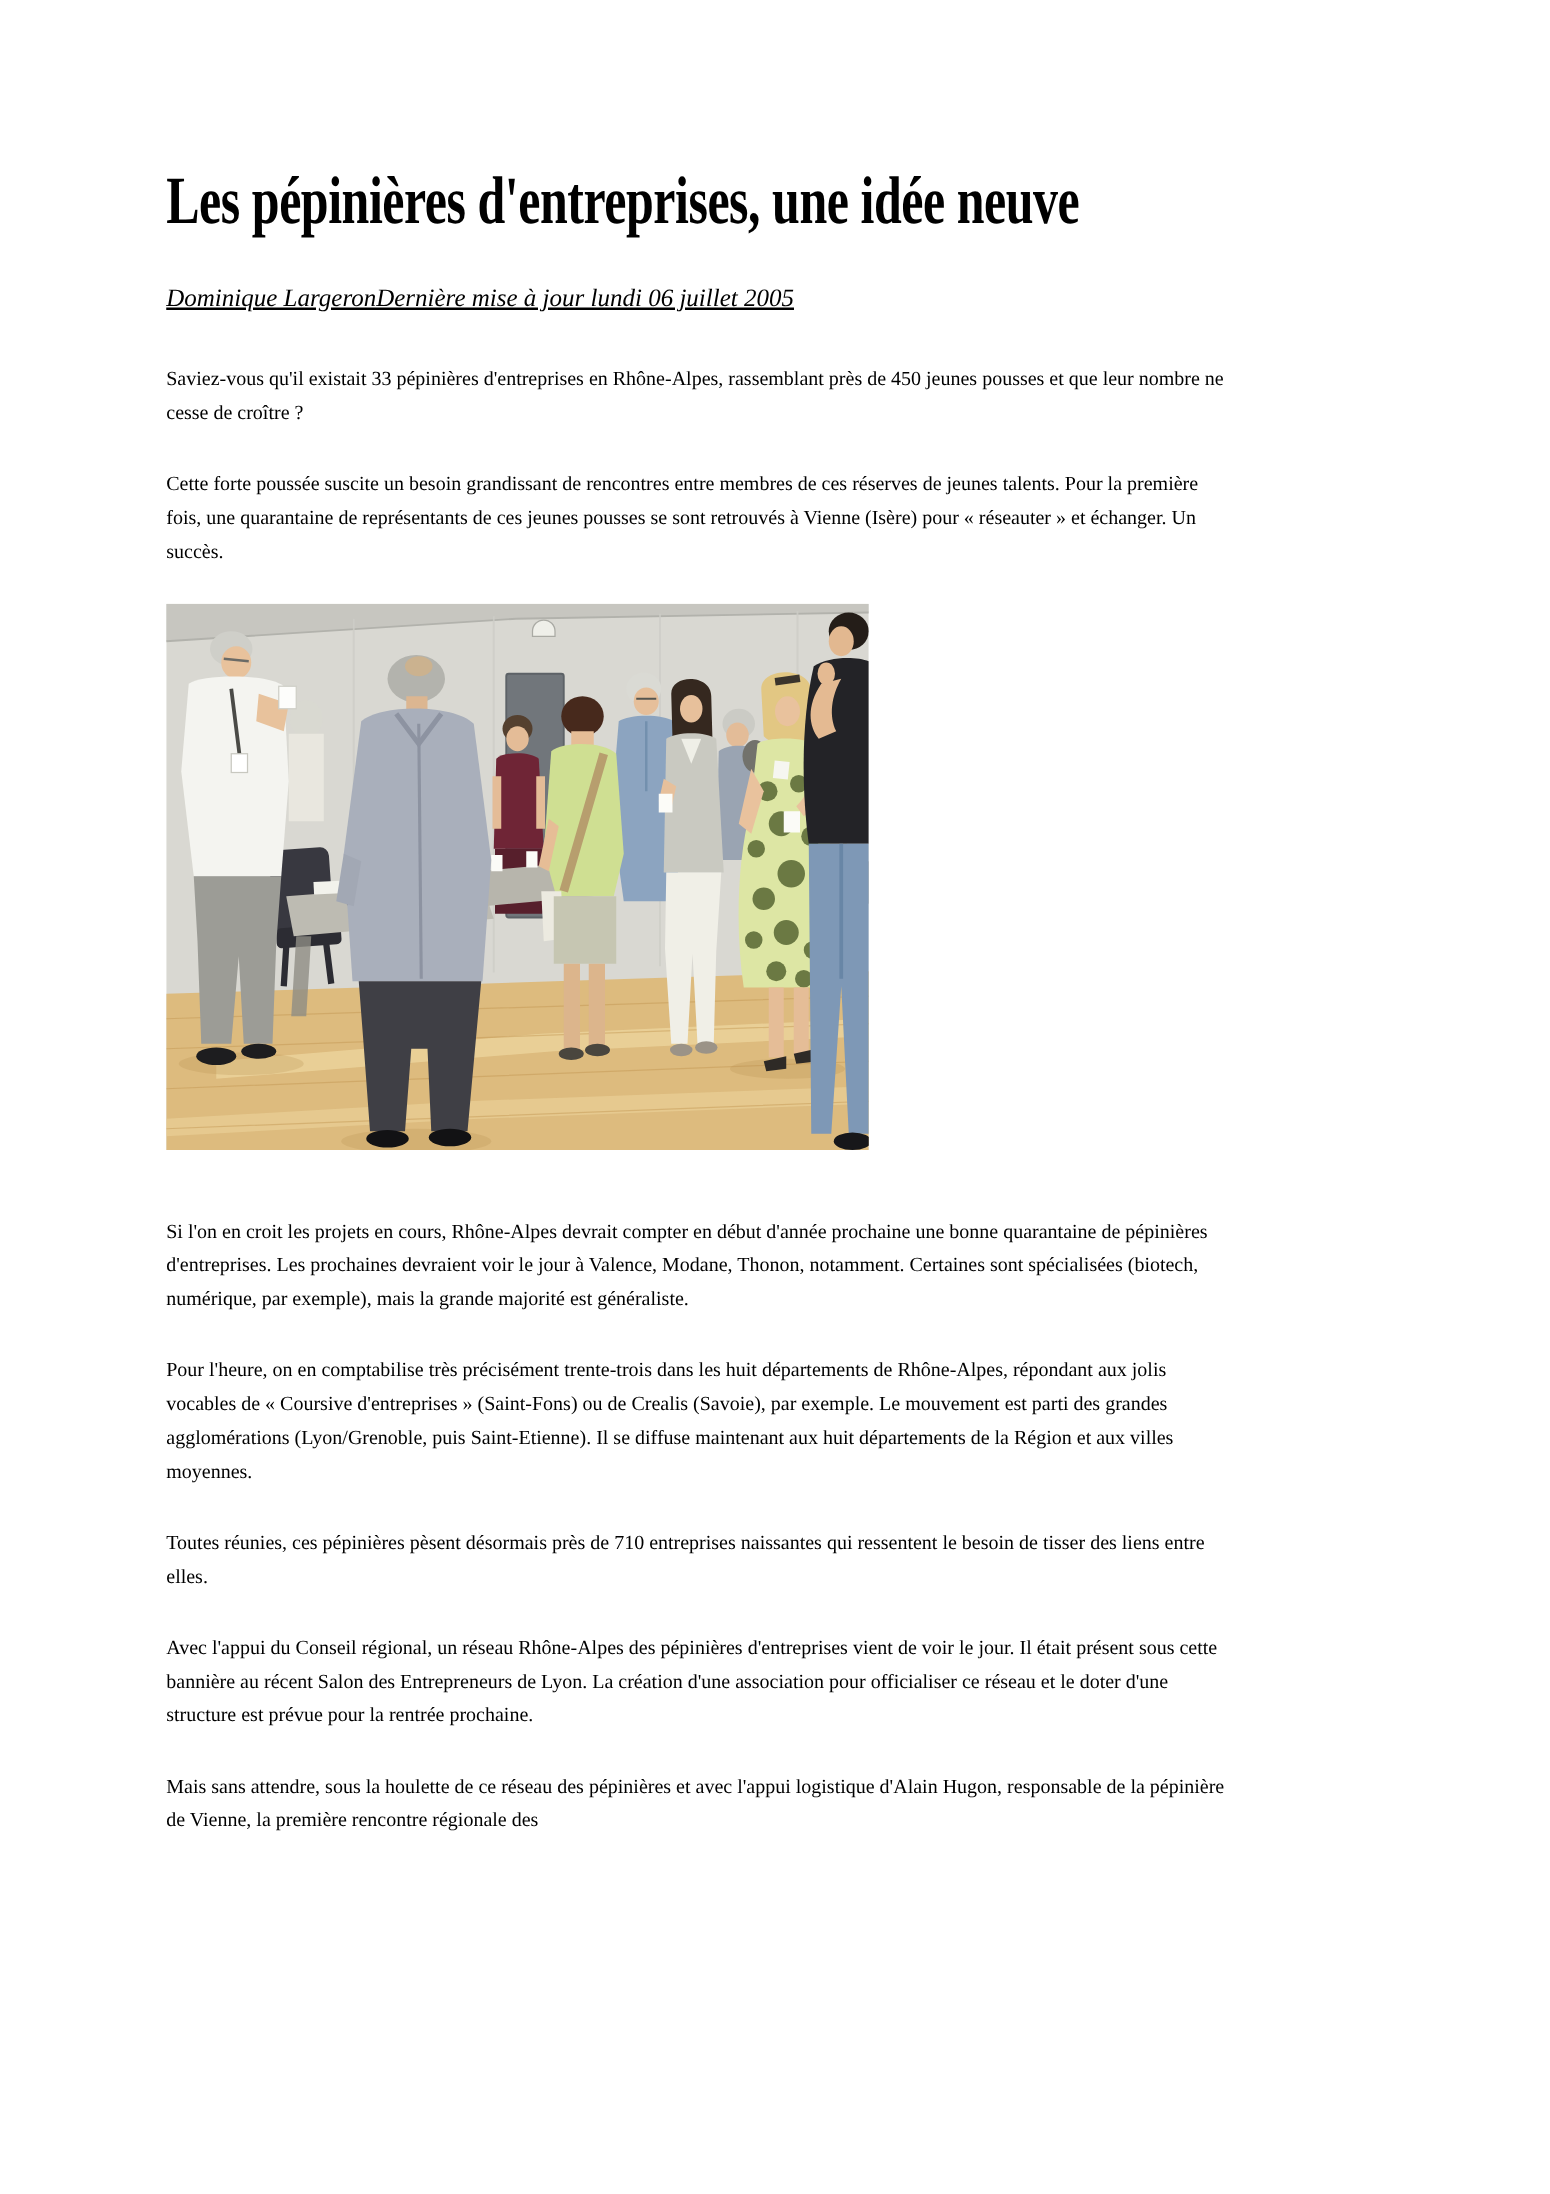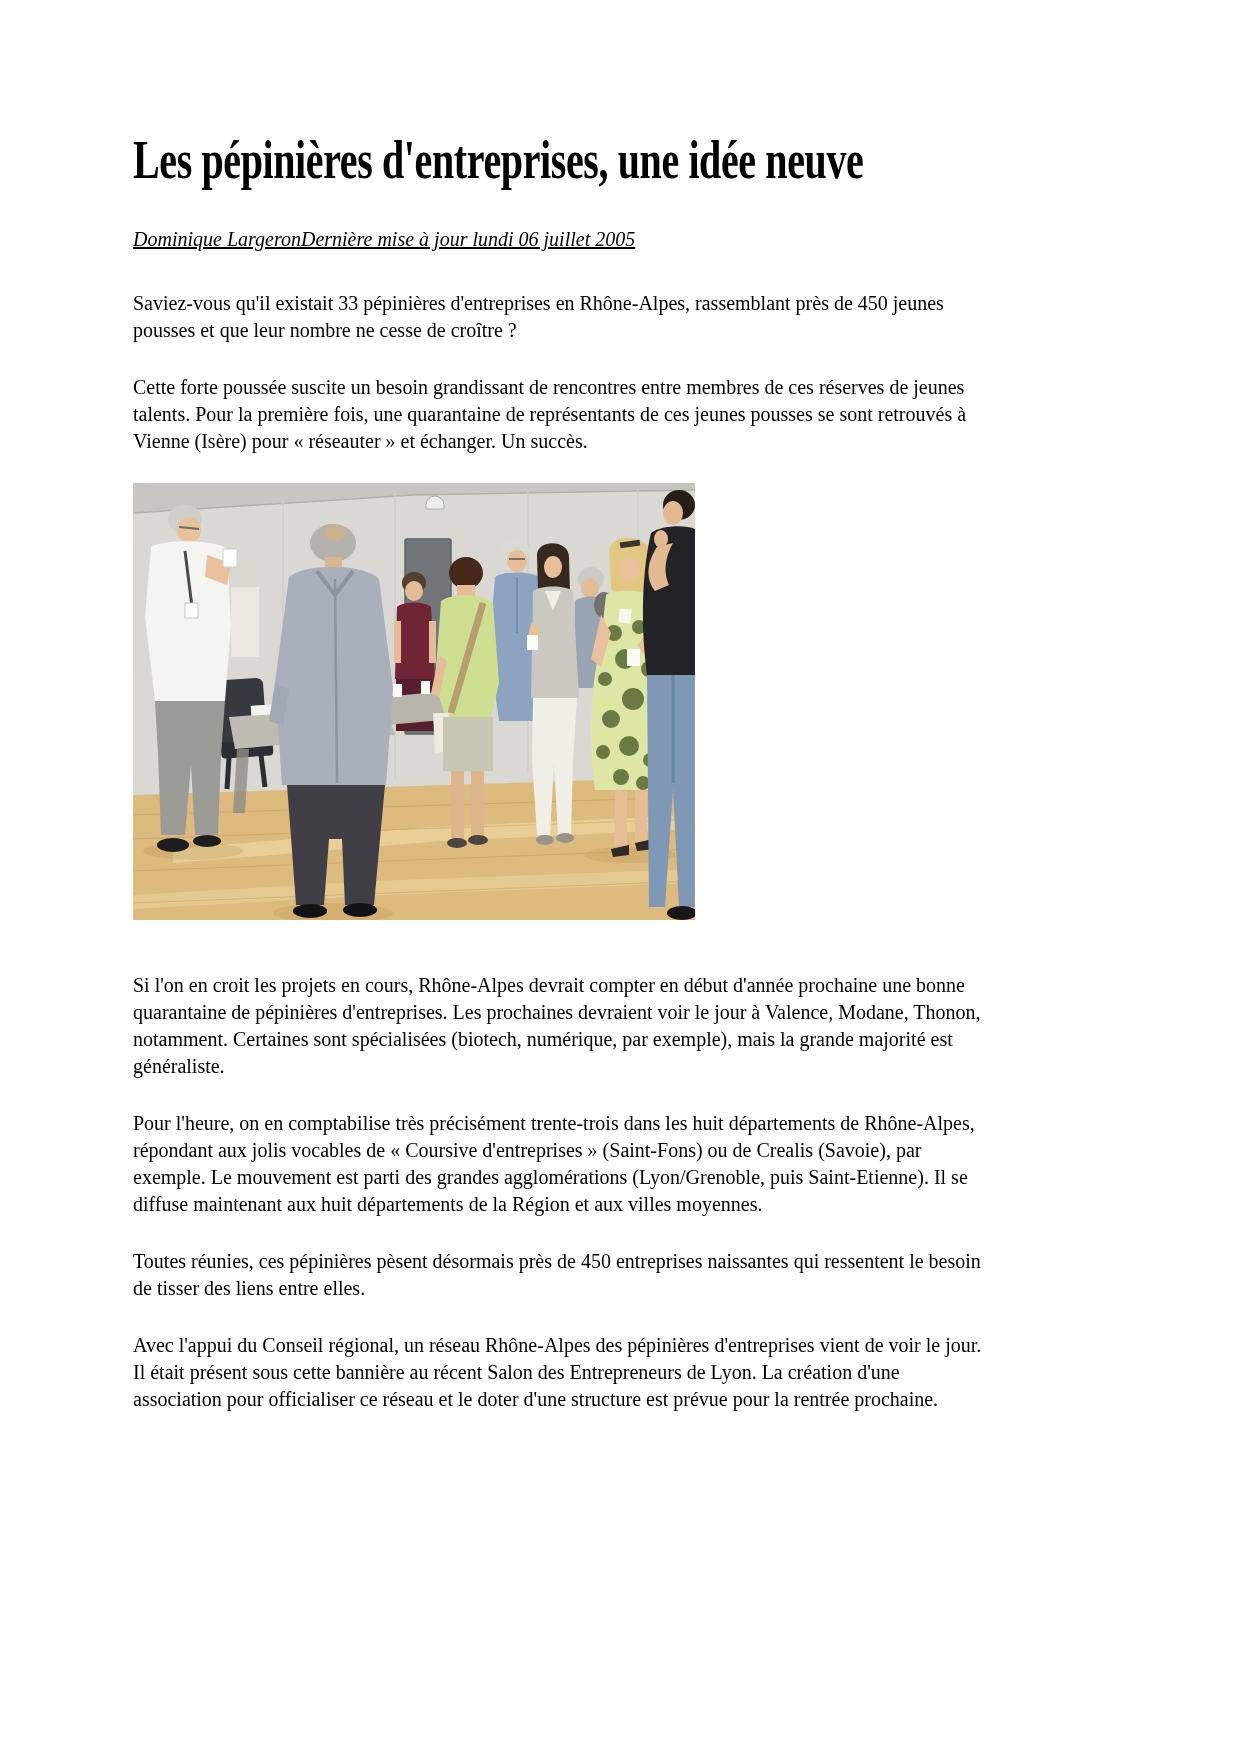--- a/index.html
+++ b/index.html
@@ -18,21 +18,21 @@
     white-space:nowrap;
     transform:scaleX(0.74); transform-origin:left center;
     letter-spacing:-0.5px;
   }
   .byline {
     margin:36px 0 0 0;
     font-style:italic;
     text-decoration:underline;
     font-size:20px; line-height:27px;
   }
-  p.body { margin:30px 0 0 0; font-size:20px; line-height:27px; }
+  p.body { margin:30px 0 0 0; font-size:16px; line-height:27px; }
   p.body.first-after-byline { margin-top:37px; }
   p.body.after-photo { margin-top:52px; }
   .photo-wrap { margin:28px 0 0 0; width:562px; height:437px; font-size:0; }
 </style>
 </head>
 <body>
 
 <div class="page">
   <div class="content">
 
@@ -202,17 +202,18 @@
           <ellipse cx="528" cy="56" rx="7" ry="9" fill="#e4ba92"></ellipse>
           <path d="M514,192 L562,192 L562,424 L546,424 L540,306 L532,424 L516,424 Z" fill="#7e98b6"></path>
           <path d="M540,192 L540,300" stroke="#6886a6" stroke-width="3"></path>
           <ellipse cx="549" cy="430" rx="15" ry="7" fill="#17171a"></ellipse>
         </g>
       </svg>
     </div>
 
     <p class="body after-photo">Si l'on en croit les projets en cours, Rhône-Alpes devrait compter en début d'année prochaine une bonne quarantaine de pépinières d'entreprises. Les prochaines devraient voir le jour à Valence, Modane, Thonon, notamment. Certaines sont spécialisées (biotech, numérique, par exemple), mais la grande majorité est généraliste.</p>
     <p class="body">Pour l'heure, on en comptabilise très précisément trente-trois dans les huit départements de Rhône-Alpes, répondant aux jolis vocables de « Coursive d'entreprises » (Saint-Fons) ou de Crealis (Savoie), par exemple. Le mouvement est parti des grandes agglomérations (Lyon/Grenoble, puis Saint-Etienne). Il se diffuse maintenant aux huit départements de la Région et aux villes moyennes.</p>
-    <p class="body">Toutes réunies, ces pépinières pèsent désormais près de 450 entreprises naissantes qui ressentent le besoin de tisser des liens entre elles.</p>
+    <p class="body">Toutes réunies, ces pépinières pèsent désormais près de 710 entreprises naissantes qui ressentent le besoin de tisser des liens entre elles.</p>
     <p class="body">Avec l'appui du Conseil régional, un réseau Rhône-Alpes des pépinières d'entreprises vient de voir le jour. Il était présent sous cette bannière au récent Salon des Entrepreneurs de Lyon. La création d'une association pour officialiser ce réseau et le doter d'une structure est prévue pour la rentrée prochaine.</p>
+    <p class="body">Mais sans attendre, sous la houlette de ce réseau des pépinières et avec l'appui logistique d'Alain Hugon, responsable de la pépinière de Vienne, la première rencontre régionale des</p>
 
   </div>
 </div>
 
 </body></html>

